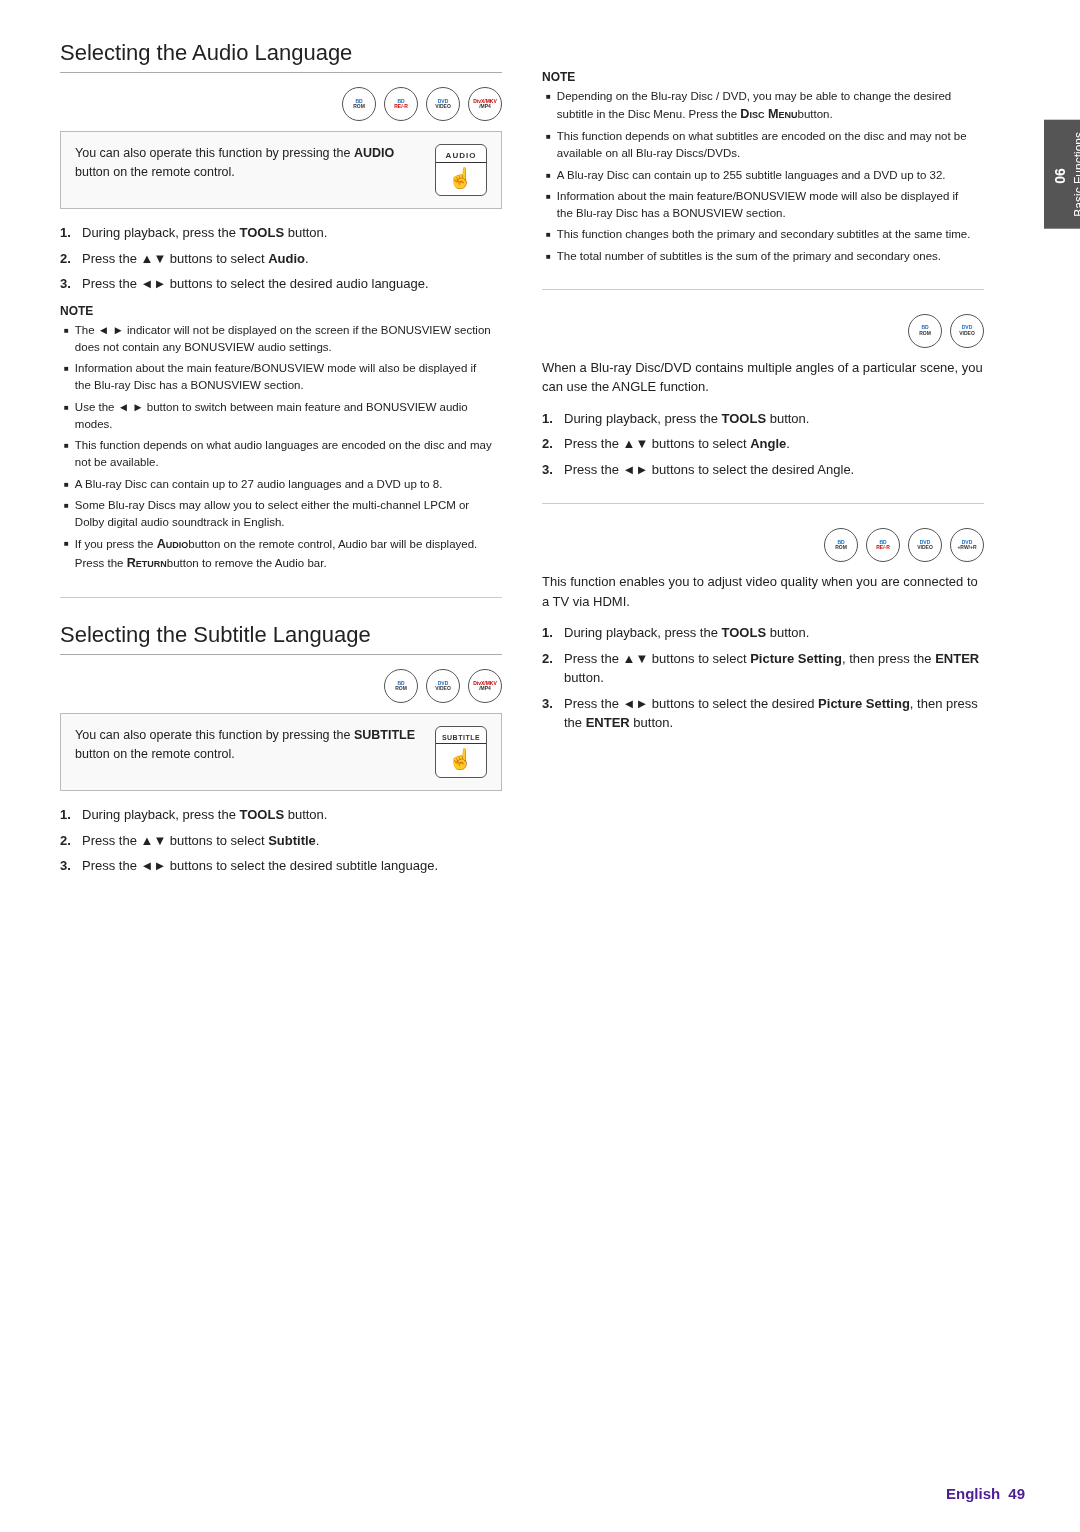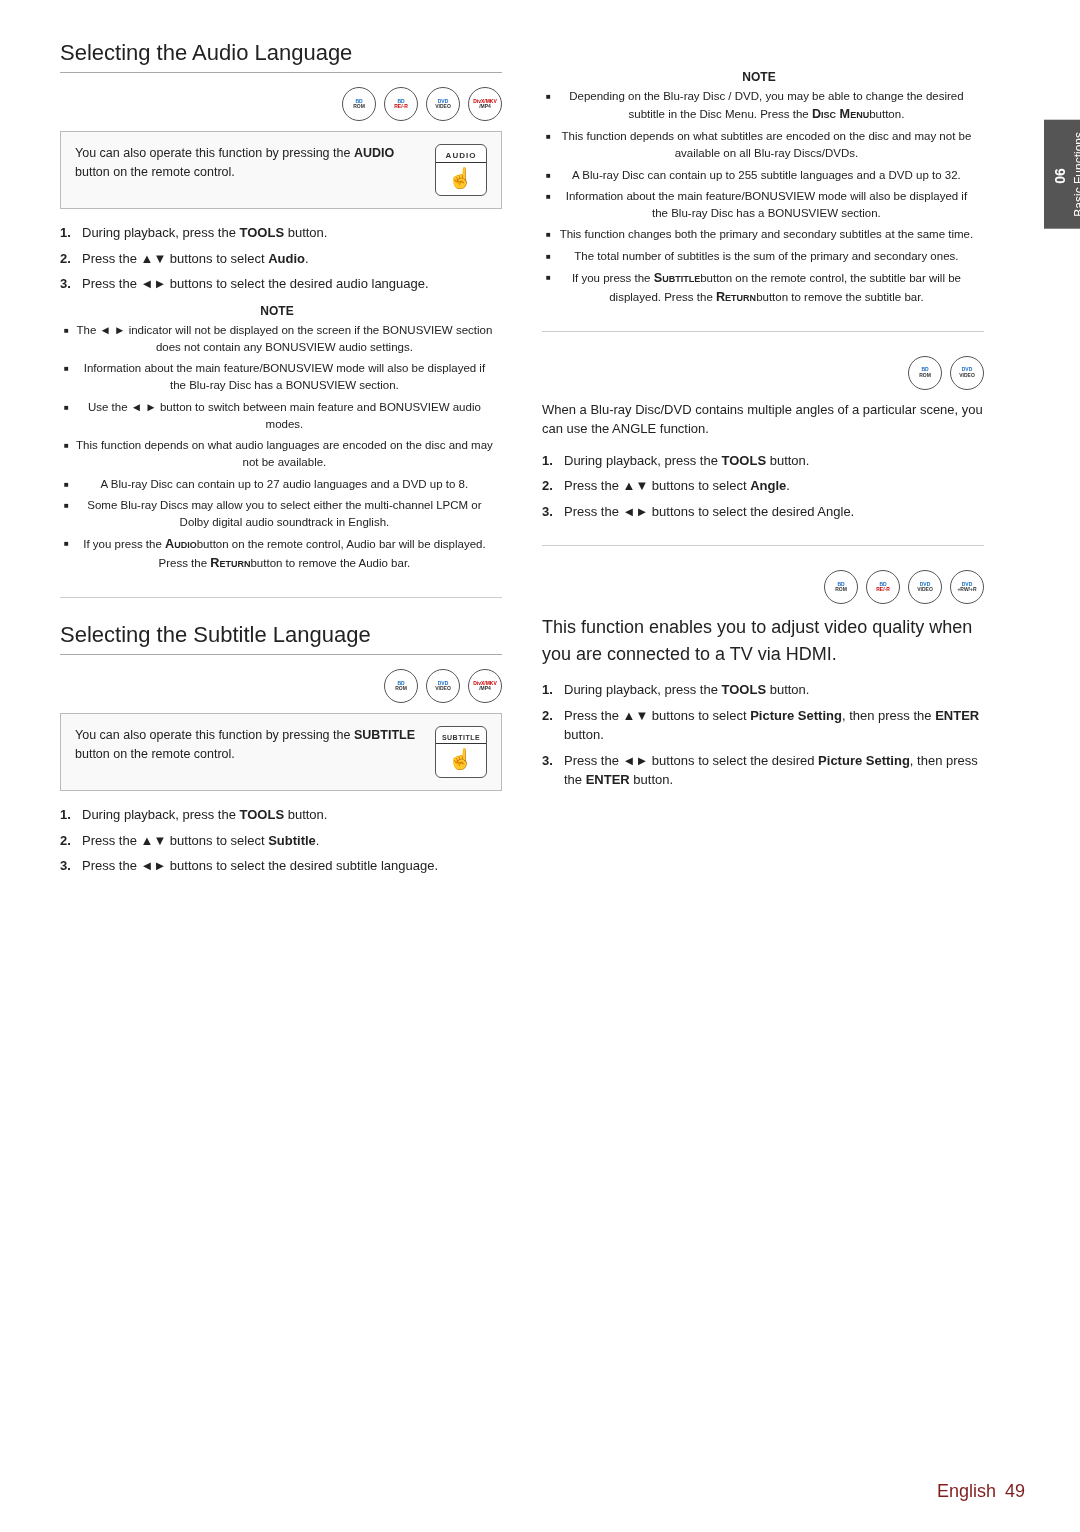--- a/index.html
+++ b/index.html
@@ -131,21 +131,21 @@
       display: flex;
       gap: 6px;
       margin-bottom: 6px;
       font-size: 13px;
       line-height: 1.5;
     }
     .num-list li .num { font-weight: bold; min-width: 16px; }
     .num-list li .txt { flex: 1; }
 
     
-    .note-block { margin: 10px 8px 10px 0; text-align: center; }
+    .note-block { margin: 10px 8px 10px 0; }
     .note-title { font-weight: bold; font-size: 12px; margin-bottom: 4px; }
     .note-list { list-style: none; padding: 0; }
     .note-list li {
       display: flex;
       gap: 6px;
       font-size: 11.5px;
       line-height: 1.5;
       margin-bottom: 4px;
       padding-left: 4px;
     }
@@ -153,22 +153,23 @@
     .note-list li .note-text { flex: 1; }
 
     
     b { font-weight: bold; }
 
     
     .page-footer {
       position: absolute;
       bottom: 30px;
       right: 55px;
-      font-size: 18px;
-      color: #7f1d1d;
+      font-size: 15px;
+      color: #4c1d95;
+      font-weight: bold;
     }
     .page-footer .lang { margin-right: 4px; }
 
     
     .section-divider {
       border: none;
       border-top: 1px solid #ccc;
       margin: 24px 0;
     }
 
@@ -348,23 +349,20 @@
             </li>
             <li>
               <span class="note-text">Information about the main feature/BONUSVIEW mode will also be displayed if the Blu-ray Disc has a BONUSVIEW section.</span>
             </li>
             <li>
               <span class="note-text">This function changes both the primary and secondary subtitles at the same time.</span>
             </li>
             <li>
               <span class="note-text">The total number of subtitles is the sum of the primary and secondary ones.</span>
             </li>
-            <li>
-              <span class="note-text">If you press the <span class="smallcap">Subtitle</span>button on the remote control, the subtitle bar will be displayed. Press the <span class="smallcap">Return</span>button to remove the subtitle bar.</span>
-            </li>
           </ul>
         </div>
 
         <hr class="section-divider">
 
         <div>
 
           <div class="disc-badges">
             <div class="disc-badge">
               <span class="top-line">BD</span>
@@ -410,21 +408,21 @@
             <div class="disc-badge">
               <span class="top-line">DVD</span>
               <span style="font-size:5px;font-weight:bold;">VIDEO</span>
             </div>
             <div class="disc-badge">
               <span class="top-line">DVD</span>
               <span style="font-size:5px;font-weight:bold;">+RW/+R</span>
             </div>
           </div>
 
-          <p style="font-size:18px; line-height:1.5; margin-bottom: 12px;">This function enables you to adjust video quality when you are connected to a TV via HDMI.</p>
+          <p style="font-size:13px; line-height:1.5; margin-bottom: 12px;">This function enables you to adjust video quality when you are connected to a TV via HDMI.</p>
 
           <ol class="num-list">
             <li>
               <span class="num">1.</span>
               <span class="txt">During playback, press the <b>TOOLS</b> button.</span>
             </li>
             <li>
               <span class="num">2.</span>
               <span class="txt">Press the ▲▼ buttons to select <b>Picture Setting</b>, then press the <b>ENTER</b> button.</span>
             </li>

